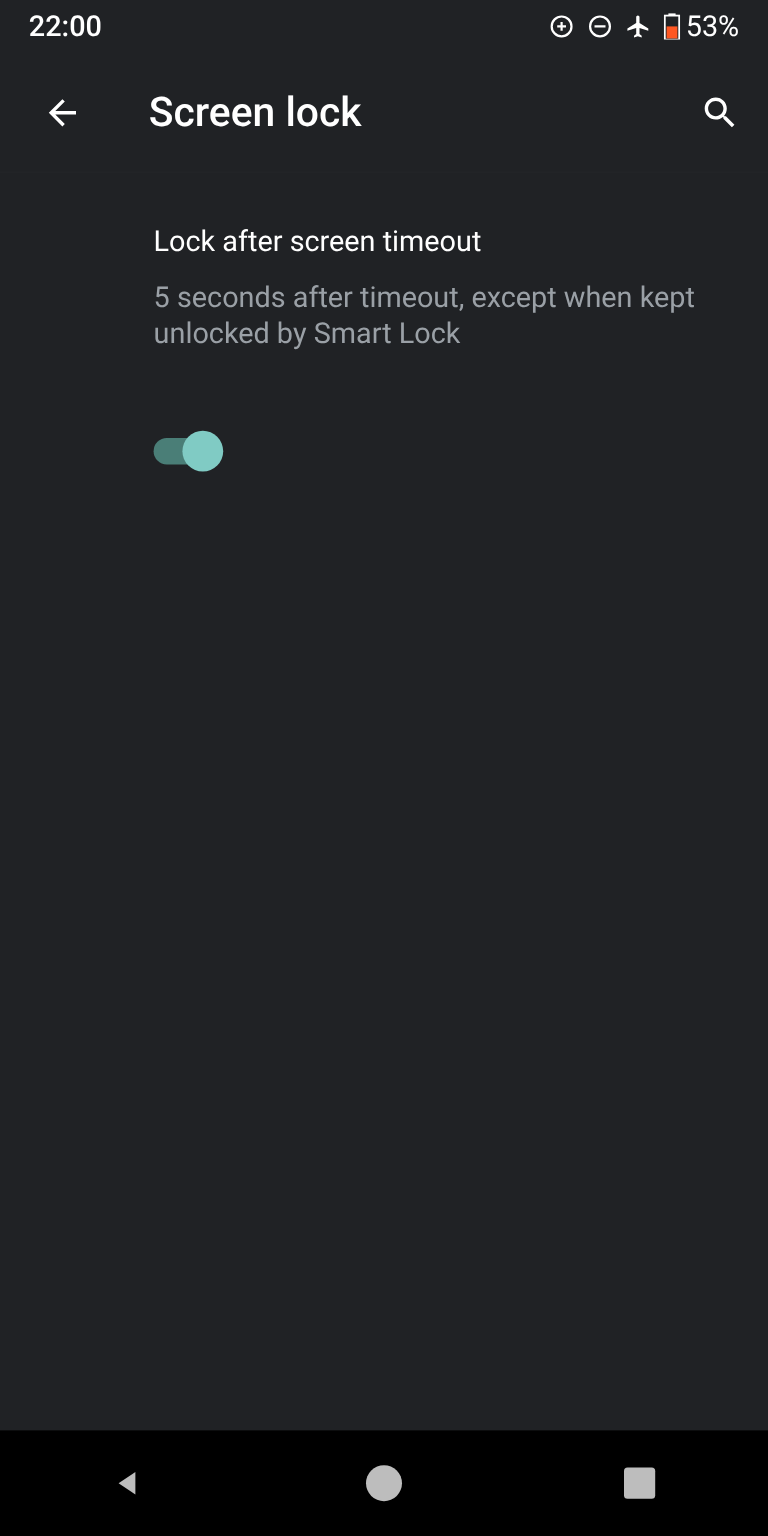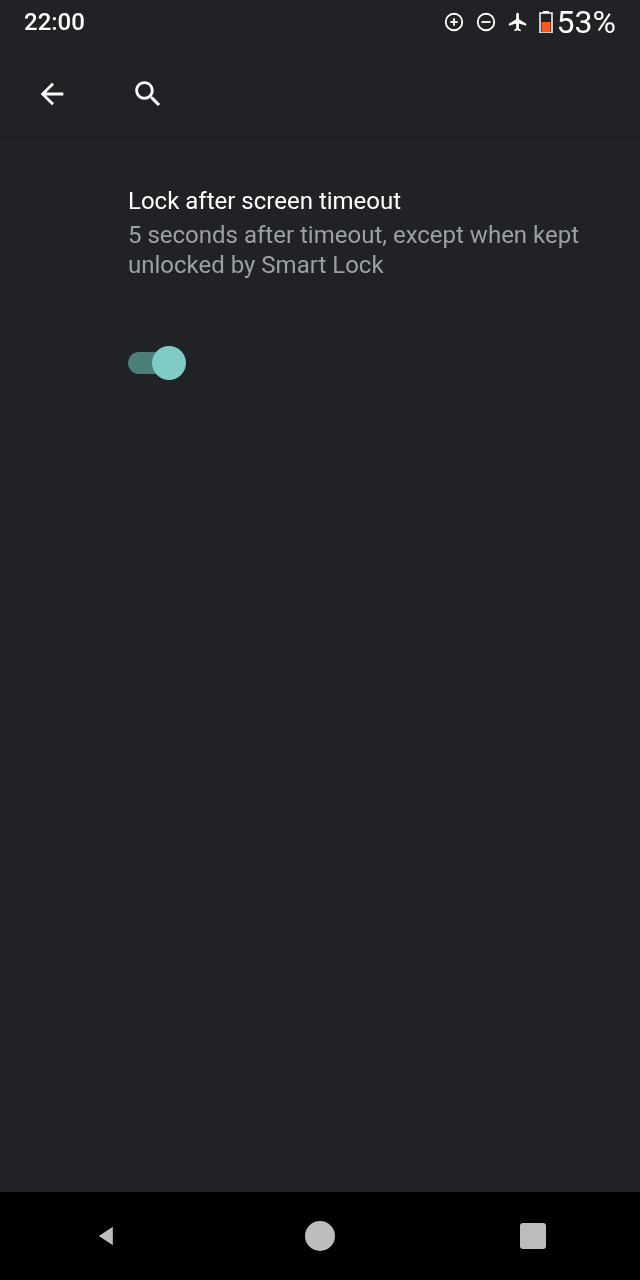--- a/index.html
+++ b/index.html
@@ -25,21 +25,21 @@
     display: flex;
     align-items: center;
     gap: 10px;
   }
   .status-right svg { display: block; }
   .battery-wrap {
     display: flex;
     align-items: center;
     gap: 4px;
   }
-  .battery-pct { font-size: 32px; font-weight: 400; }
+  .battery-pct { font-size: 24px; font-weight: 400; }
   
   .app-bar {
     height: 100px;
     display: flex;
     align-items: center;
     padding: 0 16px 0 28px;
     gap: 48px;
     border-bottom: 1px solid rgba(255,255,255,0.02);
   }
   .app-title {
@@ -73,21 +73,21 @@
     font-size: 24px;
     font-weight: 400;
     color: #ffffff;
     line-height: 1.3;
   }
   .setting-subtitle {
     font-size: 24px;
     font-weight: 400;
     color: #9aa0a6;
     line-height: 1.25;
-    margin-top: 3px;
+    margin-top: 16px;
   }
   
   .switch {
     position: relative;
     width: 56px;
     height: 34px;
     flex-shrink: 0;
   }
   .switch-track {
     position: absolute;
@@ -172,20 +172,21 @@
     </span>
   </div>
 </div>
 
 <div class="app-bar">
   <div class="icon-btn">
     <svg width="34" height="34" viewBox="0 0 24 24" fill="#ffffff">
       <path d="M20 11H7.83l5.59-5.59L12 4l-8 8 8 8 1.41-1.41L7.83 13H20v-2z"></path>
     </svg>
   </div>
+  <div class="app-title">Screen lock</div>
   <div class="icon-btn">
     <svg width="34" height="34" viewBox="0 0 24 24" fill="#ffffff">
       <path d="M15.5 14h-.79l-.28-.27C15.41 12.59 16 11.11 16 9.5 16 5.91 13.09 3 9.5 3S3 5.91 3 9.5 5.91 16 9.5 16c1.61 0 3.09-.59 4.23-1.57l.27.28v.79l5 4.99L20.49 19l-4.99-5zm-6 0C7.01 14 5 11.99 5 9.5S7.01 5 9.5 5 14 7.01 14 9.5 11.99 14 9.5 14z"></path>
     </svg>
   </div>
 </div>
 
 <div class="settings-list">
 
   <div class="setting-item">

